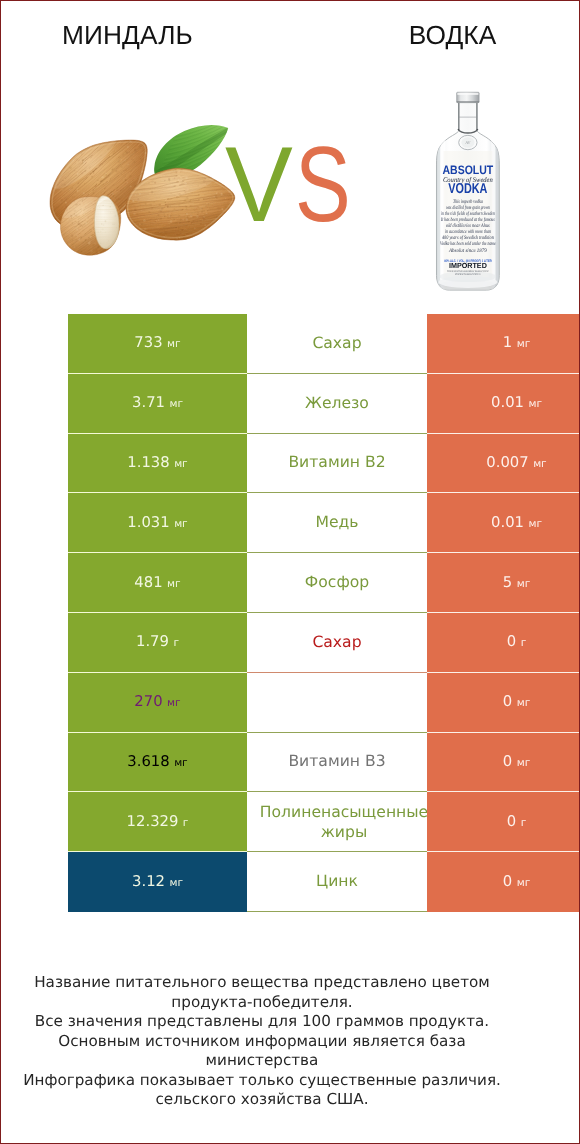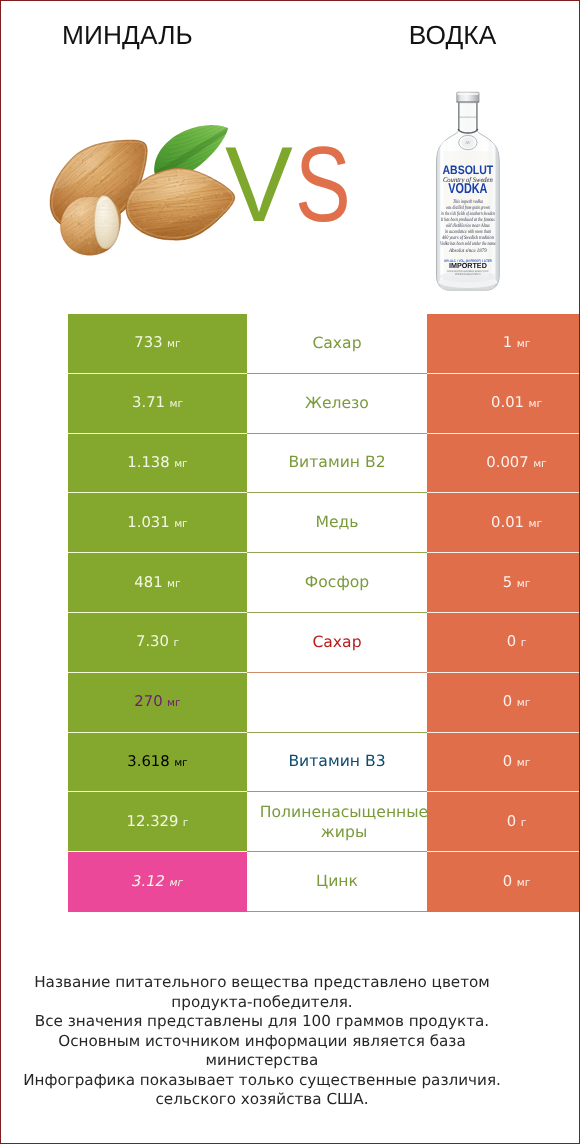--- a/index.html
+++ b/index.html
@@ -1352,21 +1352,21 @@
         <div class="cell cM" style="color:#7a9a3c;">
           <span class="">Фосфор</span>
         </div>
         <div class="mline" style="background:#93a457;"></div>
         <div class="cell cR" style="background:#e06e4b;color:#fdf1ec;border-bottom:1.6px solid #fcf0e8;">
           <span class="vWrap"><span class="num">5</span> <span class="unit">мг</span></span>
         </div>
       </div>
       <div class="row">
         <div class="cell cL" style="background:#84a82e;color:#f2f7e2;border-bottom:1.6px solid #f4fad6;">
-          <span class="vWrap"><span class="num">7.30</span> <span class="unit">г</span></span>
+          <span class="vWrap"><span class="num">1.79</span> <span class="unit">г</span></span>
         </div>
         <div class="cell cM" style="color:#b91c1c;">
           <span class="">Сахар</span>
         </div>
         <div class="mline" style="background:#d08a6e;"></div>
         <div class="cell cR" style="background:#e06e4b;color:#fdf1ec;border-bottom:1.6px solid #fcf0e8;">
           <span class="vWrap"><span class="num">0</span> <span class="unit">г</span></span>
         </div>
       </div>
       <div class="row">
@@ -1375,42 +1375,42 @@
         </div>
         <div class="mline" style="background:#93a457;"></div>
         <div class="cell cR" style="background:#e06e4b;color:#fdf1ec;border-bottom:1.6px solid #fcf0e8;">
           <span class="vWrap"><span class="num">0</span> <span class="unit">мг</span></span>
         </div>
       </div>
       <div class="row">
         <div class="cell cL" style="background:#84a82e;color:#000000;border-bottom:1.6px solid #f4fad6;">
           <span class="vWrap"><span class="num">3.618</span> <span class="unit">мг</span></span>
         </div>
-        <div class="cell cM" style="color:#0c4a6e;">
+        <div class="cell cM" style="color:#737373;">
           <span class="">Витамин B3</span>
         </div>
         <div class="mline" style="background:#93a457;"></div>
         <div class="cell cR" style="background:#e06e4b;color:#fdf1ec;border-bottom:1.6px solid #fcf0e8;">
           <span class="vWrap"><span class="num">0</span> <span class="unit">мг</span></span>
         </div>
       </div>
       <div class="row">
         <div class="cell cL" style="background:#84a82e;color:#f2f7e2;border-bottom:1.6px solid #f4fad6;">
           <span class="vWrap"><span class="num">12.329</span> <span class="unit">г</span></span>
         </div>
         <div class="cell cM" style="color:#7a9a3c;">
           <span class="wide">Полиненасыщенные жиры</span>
         </div>
         <div class="mline" style="background:#93a457;"></div>
         <div class="cell cR" style="background:#e06e4b;color:#fdf1ec;border-bottom:1.6px solid #fcf0e8;">
           <span class="vWrap"><span class="num">0</span> <span class="unit">г</span></span>
         </div>
       </div>
       <div class="row">
-        <div class="cell cL" style="background:#ec4899;color:#f2f7e2;font-style:italic;">
+        <div class="cell cL" style="background:#0c4a6e;color:#f2f7e2;">
           <span class="vWrap"><span class="num">3.12</span> <span class="unit">мг</span></span>
         </div>
         <div class="cell cM" style="color:#7a9a3c;">
           <span class="">Цинк</span>
         </div>
         <div class="mline" style="background:#93a457;"></div>
         <div class="cell cR" style="background:#e06e4b;color:#fdf1ec;">
           <span class="vWrap"><span class="num">0</span> <span class="unit">мг</span></span>
         </div>
       </div>

